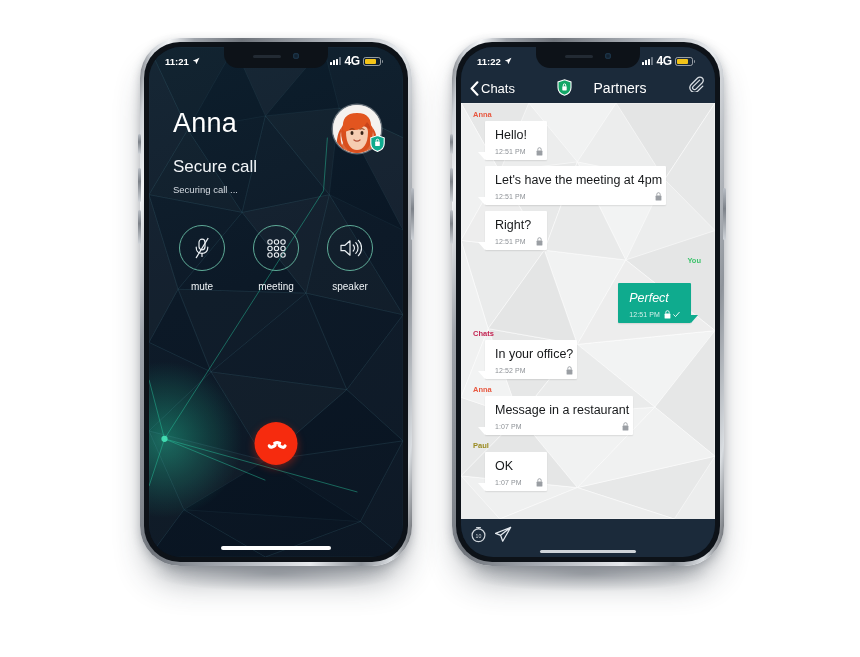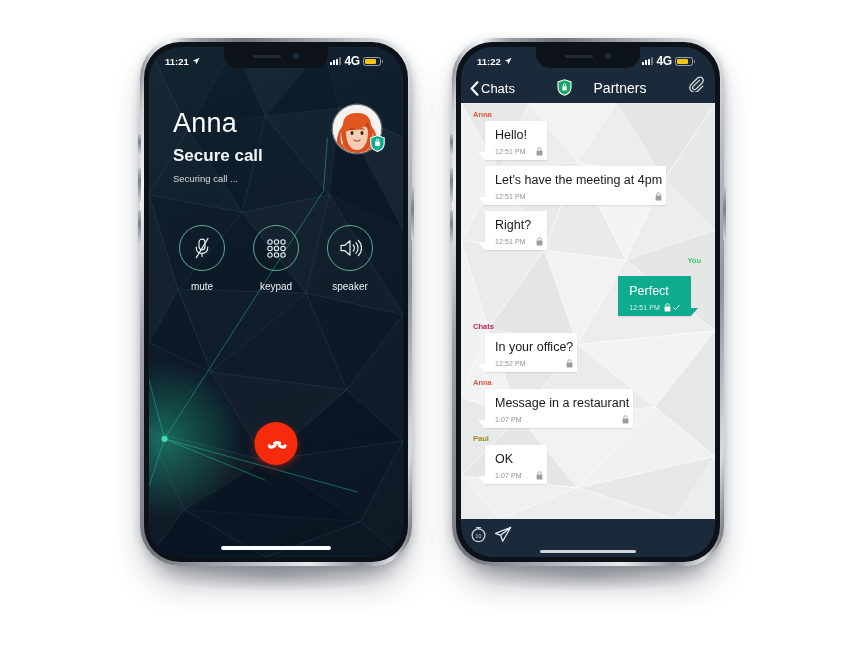--- a/index.html
+++ b/index.html
@@ -127,21 +127,21 @@
       linear-gradient(160deg,#0d1f2d 0%,#0a1725 45%,#081320 100%);
     overflow: hidden;
   }
   .call-wall svg { position:absolute; inset:0; width:100%; height:100%; }
 
   .call-head {
     position: absolute; top: 62px; left: 24px;
     z-index: 10; color: #fff;
   }
   .call-name { font-size: 27px; font-weight: 400; letter-spacing: .2px; line-height: 1.05; }
-  .call-sub  { font-size: 17px; font-weight: 700; margin-top: 9px; color:#f2f5f8; }
+  .call-sub  { font-size: 17px; font-weight: 400; margin-top: 20px; color:#f2f5f8; }
   .call-status { font-size: 9.5px; margin-top: 7px; color:#d7dde4; }
 
   .avatar-wrap {
     position: absolute; top: 58px; right: 22px; z-index: 12;
     width: 48px; height: 48px;
   }
   .avatar {
     width: 48px; height: 48px; border-radius: 50%;
     overflow: hidden; background:#f3f1ef;
     box-shadow: 0 0 0 1.5px rgba(255,255,255,.35);
@@ -226,34 +226,34 @@
   .b-text { font-size: 12.5px; color:#16181a; line-height: 1.2; white-space: nowrap; }
   .b-meta {
     display:flex; align-items:center; gap:5px;
     margin-top: 4px; font-size: 7px; color:#8d9196;
     justify-content: space-between;
   }
   .b-meta .t { letter-spacing: .1px; }
   .b-meta .icons { display:flex; align-items:center; gap:2px; }
 
   .row-out { text-align: right; }
-  .sender-out { font-size: 7.5px; font-weight:bold; margin-bottom:11px; padding-right: 4px; }
+  .sender-out { font-size: 7.5px; font-weight:bold; margin-bottom:18px; padding-right: 4px; }
   .bubble.out {
     background: #0fab8e;
     margin-right: 14px;
     text-align: left;
     padding: 8px 11px 4px 11px;
   }
   .bubble.out::after {
     content:''; position:absolute; right:-7px; bottom:0;
     border-width: 0 0 8px 7px;
     border-style: solid;
     border-color: transparent transparent transparent #0fab8e;
   }
-  .bubble.out .b-text { color:#ffffff; }
+  .bubble.out .b-text { color:#ffffff;font-style:italic; }
   .bubble.out .b-meta { color: rgba(255,255,255,.82); justify-content:flex-end; gap:4px; }
 
   .chat-inputbar {
     position: absolute; left:0; right:0; bottom:0;
     height: 38px;
     background: #1b2a3a;
     display:flex; align-items:center; gap: 7px;
     padding: 0 9px 7px 9px;
     z-index: 30;
   }
@@ -414,21 +414,21 @@
                   <circle cx="17" cy="4" r="2.2"></circle>
                 <circle cx="4" cy="10.5" r="2.2"></circle>
                   <circle cx="10.5" cy="10.5" r="2.2"></circle>
                   <circle cx="17" cy="10.5" r="2.2"></circle>
                 <circle cx="4" cy="17" r="2.2"></circle>
                   <circle cx="10.5" cy="17" r="2.2"></circle>
                   <circle cx="17" cy="17" r="2.2"></circle>
               </g>
             </svg>
           </div>
-          <div class="ctrl-label">keypad</div>
+          <div class="ctrl-label">meeting</div>
         </div>
 
         <div class="ctrl">
           <div class="ctrl-circle">
             <svg width="23" height="20" viewBox="0 0 23 20">
               <path d="M2 7.3 H6 L11 2.8 V17.2 L6 12.7 H2 Z" fill="none" stroke="#e9eef2" stroke-width="1.2" stroke-linejoin="round"></path>
               <g fill="none" stroke="#e9eef2" stroke-width="1.2" stroke-linecap="round">
                 <path d="M14.2 7 a4.2 4.2 0 0 1 0 6"></path>
                 <path d="M16.8 4.6 a7.6 7.6 0 0 1 0 10.8"></path>
                 <path d="M19.4 2.3 a11 11 0 0 1 0 15.4"></path>

